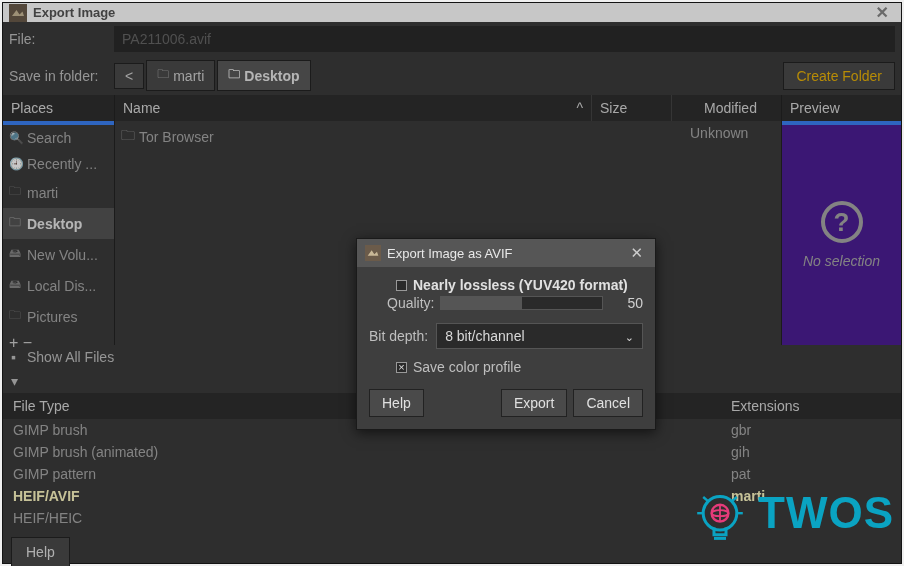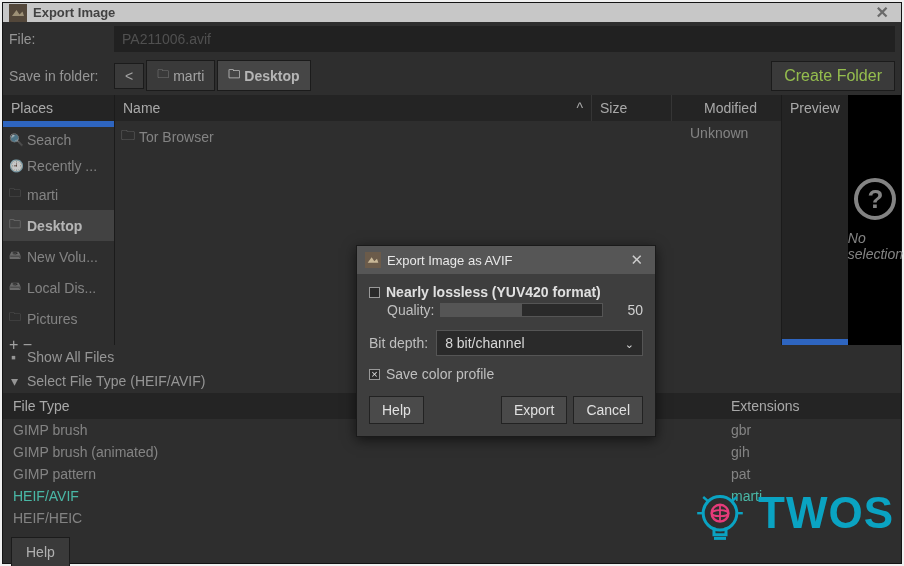--- a/index.html
+++ b/index.html
@@ -14,66 +14,66 @@
   .title-bar .close { margin-left: auto; font-size: 16px; color: #888; padding: 0 6px; }
   
   .row { display: flex; align-items: center; padding: 4px 6px; font-size: 14px; }
   .label-col { width: 105px; color: #bfbfbf; }
   .name-input { flex: 1; background: #2a2a2a; height: 26px; padding: 0 8px; color: #666; font-size: 14px; border: none; }
   
   .path-bar { display: flex; align-items: center; gap: 2px; }
   .path-btn { background: #4a4a4a; color: #d0d0d0; padding: 4px 10px; font-size: 14px; display: inline-flex; align-items: center; gap: 4px; border:1px solid #222;}
   .path-btn.sel { background: #5a5a5a; font-weight: bold; color:#e8e8e8;}
   .path-btn .fld { font-size: 12px; }
-  .create-folder-btn { margin-left: auto; background: #4a4a4a; color: #bef264; padding: 5px 12px; font-size: 16px; border:1px solid #222;}
+  .create-folder-btn { margin-left: auto; background: #4a4a4a; color: #eab308; padding: 5px 12px; font-size: 14px; border:1px solid #222;}
   
   .browser { display: flex; height: 250px; }
   .places-col { width: 112px; display:flex; flex-direction:column; background:#3b3b3b; border-right:1px solid #222;}
-  .col-header { background: #2e2e2e; color: #d8d8d8; padding: 5px 8px; font-size: 14px; border-bottom:6px solid #3b82f6;}
+  .col-header { background: #2e2e2e; color: #d8d8d8; padding: 5px 8px; font-size: 14px; border-bottom:4px solid #3b82f6;}
   .places-list { flex:1; font-size: 14px; }
   .places-list .pl-item { padding: 5px 6px; display:flex; align-items:center; gap:4px; color:#a8a8a8;}
   .places-list .pl-item.sel { background:#555; color:#e8e8e8; font-weight:bold;}
   .pl-icn { width:14px; display:inline-block; font-size:12px; color:#888;}
   .places-tools { padding:2px 6px; color:#d0d0d0; font-size:16px;}
   
   .files-col { flex: 1; display:flex; flex-direction:column; background:#3b3b3b; }
   .files-header { display:flex; background:#2e2e2e; font-size:14px; color:#d8d8d8;}
   .fh-name { flex:1; padding:5px 8px; border-right:1px solid #444; display:flex; justify-content:space-between;}
   .fh-size { width:80px; padding:5px 8px; border-right:1px solid #444;}
   .fh-mod { width:85px; padding:5px 8px;margin-left:24px;}
   .files-list { flex:1; font-size:14px;}
   .file-row { display:flex; padding:4px 6px; color:#a8a8a8;}
   .file-row .fr-name { flex:1; display:flex; gap:4px; align-items:center;}
   .file-row .fr-size { width:80px;}
   .file-row .fr-mod { width:85px;}
   
-  .preview-col { width: 120px; background:#000000; border-left:1px solid #222; display:flex; flex-direction:row;}
+  .preview-col { width: 120px; background:#4c1d95; border-left:1px solid #222; display:flex; flex-direction:column;}
   .preview-body { flex:1; display:flex; flex-direction:column; align-items:center; justify-content:center; color:#a8a8a8; font-style:italic; font-size:14px; gap:10px;}
   .q-icon { width:42px; height:42px; border:4px solid #a8a8a8; border-radius:50%; display:flex; align-items:center; justify-content:center; font-size:26px; font-weight:bold; font-style:normal;}
   
   .opt-row { padding:4px 8px; font-size:14px; color:#bfbfbf; display:flex; align-items:center; gap:6px;}
   .opt-row .exp { width:10px;}
   
   .ft-section { display:flex;}
   .ft-header { display:flex; background:#2e2e2e; font-size:14px; color:#d8d8d8;}
   .ft-list-col { flex:1;}
   .ft-ext-col { width: 180px;}
   .ft-header .ft-col-h { padding:5px 10px;}
   .ft-cell { padding:3px 10px; font-size:14px; color:#a8a8a8; white-space:nowrap;}
-  .ft-cell.sel { color:#5eead4; font-weight:400;}
+  .ft-cell.sel { color:#fef9c3; font-weight:700;}
   
   .bottom-bar { padding:8px; display:flex;}
   .btn { background:#4a4a4a; color:#e0e0e0; padding:6px 14px; font-size:14px; border:1px solid #222;}
   
   
-  .modal { position:absolute; left:356px; top:245px; width:300px; background:#3e3e3e; border:1px solid #1a1a1a; box-shadow:0 3px 12px rgba(0,0,0,0.6); color:#bfbfbf; font-size:14px;}
+  .modal { position:absolute; left:356px; top:238px; width:300px; background:#3e3e3e; border:1px solid #1a1a1a; box-shadow:0 3px 12px rgba(0,0,0,0.6); color:#bfbfbf; font-size:14px;}
   .modal-title { background:#565656; color:#e8e8e8; padding:5px 8px; display:flex; align-items:center; gap:6px; font-size:13px;}
   .modal-title .mclose { margin-left:auto; font-size:15px; color:#ccc; padding:0 4px;}
   .modal-body { padding:10px 12px 12px 12px;}
-  .chk-row { display:flex; align-items:center; gap:6px;}
+  .chk-row { display:flex; align-items:center; gap:6px;margin-left:27px;}
   .chk-row.bold { color:#e0e0e0; font-weight:bold;}
   .chk { width:11px; height:11px; border:1px solid #999; background:#2a2a2a; display:inline-block;}
   .chk.checked::after { content:"×"; color:#ddd; font-size:11px; line-height:9px; display:block; text-align:center;}
   .qual-row { display:flex; align-items:center; gap:6px; padding-left:18px; margin-top:2px;}
   .qslider { flex:1; height:14px; background:#2a2a2a; border:1px solid #555; position:relative;}
   .qslider .fill { position:absolute; left:0; top:0; bottom:0; width:50%; background:#555;}
   .qval { width:34px; text-align:right; color:#d0d0d0;}
   .bd-row { display:flex; align-items:center; gap:8px; margin-top:12px;}
   .dd { flex:1; background:#2a2a2a; border:1px solid #555; padding:4px 8px; color:#d8d8d8; display:flex; justify-content:space-between; align-items:flex-end;}
   .dd .chev { font-size:11px;}
@@ -186,21 +186,20 @@
       </div>
     </div>
   </div>
 
   <div class="opt-row">
     <span class="exp">▪</span>
     <span>Show All Files</span>
   </div>
   <div class="opt-row">
     <span class="exp">▾</span>
-    <span>Select File Type (HEIF/AVIF)</span>
   </div>
 
   <div class="ft-section">
     <div class="ft-list-col">
       <div class="ft-header">
           <div class="ft-col-h">File Type</div>
         </div>
       <div class="ft-cell">GIMP brush</div>
       <div class="ft-cell">GIMP brush (animated)</div>
       <div class="ft-cell">GIMP pattern</div>

